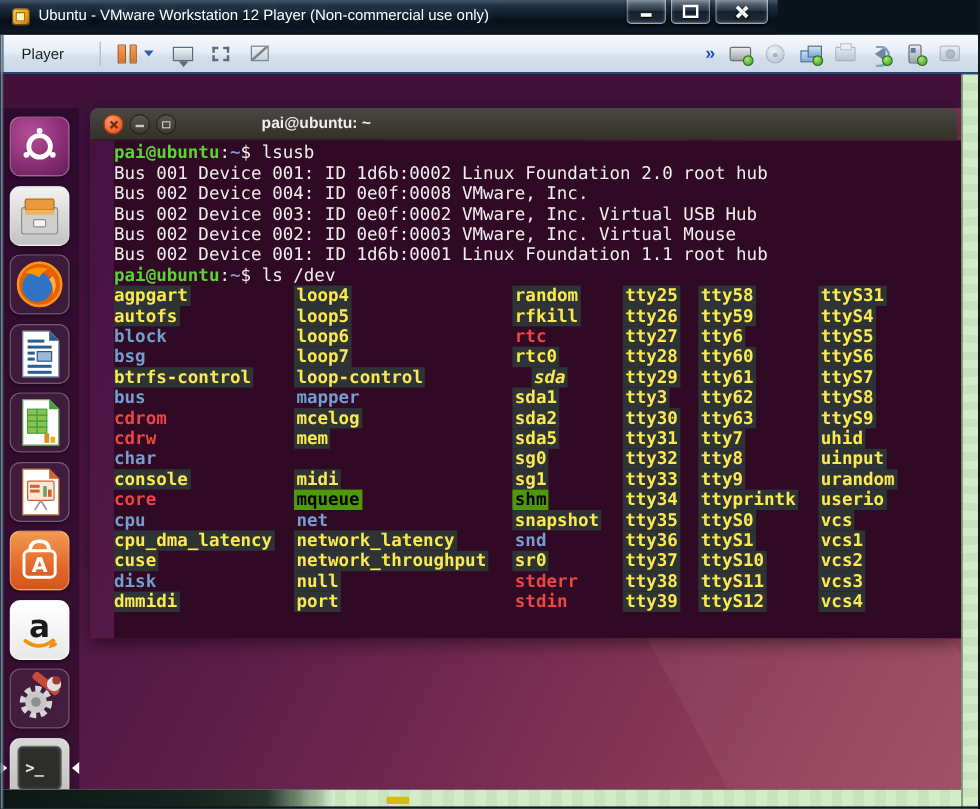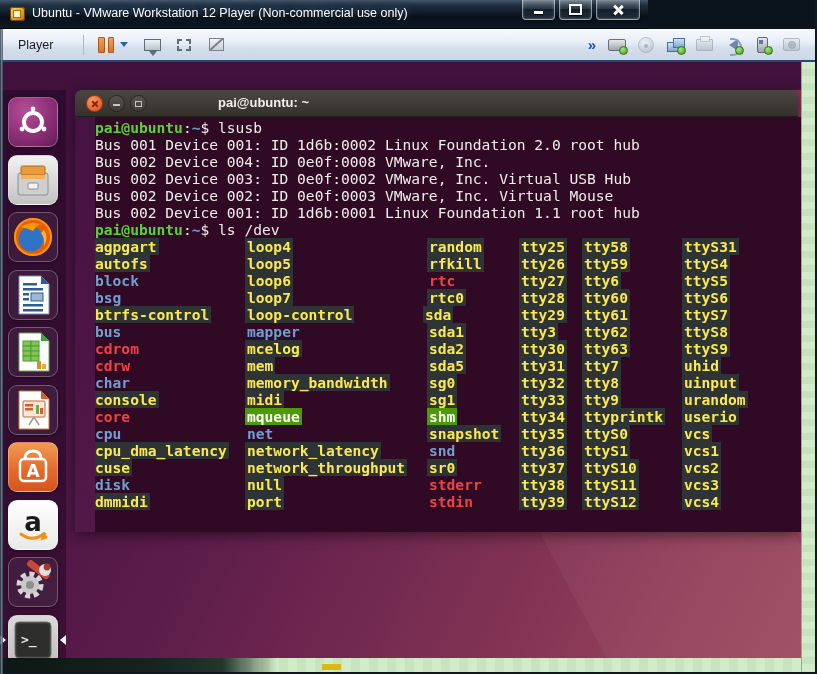--- a/index.html
+++ b/index.html
@@ -168,21 +168,21 @@
     font-family:"DejaVu Sans Mono","Liberation Mono",monospace;
     font-size:14.6px;line-height:17px;color:#f0eeec;
     padding:2px 0 0 0;box-sizing:border-box;overflow:hidden;margin-left:20px;
   }
   .tline{height:17px;white-space:pre;}
   .ls-row{position:relative;height:17px;}
   .ls-cell{position:absolute;top:0;height:17px;line-height:17px;font-weight:bold;padding:0 2px;}
   .c-d{color:#fce94f;background:#2e3436;}
   .c-r{color:#729fcf;}
   .c-l{color:#ef4444;}
-  .c-o{color:#ffffff;background:#4e9a06;}
+  .c-o{color:#000000;background:#4e9a06;}
   .p-user{color:#5bd335;font-weight:bold;}
   .p-path{color:#729fcf;font-weight:bold;}
   .scroll-thumb{position:absolute;right:2px;top:58px;width:7px;height:147px;border-radius:4px;background:#d4502a;box-shadow:0 0 2px rgba(0,0,0,.5);}
 
   
   .strip-right{position:absolute;left:801px;top:62px;width:14px;height:612px;
     background:repeating-linear-gradient(180deg,#d2ecc9 0 7px,#c6e3bd 7px 14px);
     border-left:1px solid #8fae88;box-sizing:border-box;}
   .strip-bottom{position:absolute;left:0;top:658px;width:801px;height:16px;
     background:repeating-linear-gradient(90deg,#d2ecc9 0 9px,#c7e4be 9px 18px);}
@@ -478,21 +478,21 @@
               <span class="ls-cell c-r" style="left: -2px;">bsg</span>
               <span class="ls-cell c-d" style="left: 150px;">loop7</span>
               <span class="ls-cell c-d" style="left: 332px;">rtc0</span>
               <span class="ls-cell c-d" style="left: 424px;">tty28</span>
               <span class="ls-cell c-d" style="left: 487px;">tty60</span>
               <span class="ls-cell c-d" style="left: 587px;">ttyS6</span>
             </div>
             <div class="ls-row">
               <span class="ls-cell c-d" style="left: -2px;">btrfs-control</span>
               <span class="ls-cell c-d" style="left: 150px;">loop-control</span>
-              <span class="ls-cell c-d" style="left: 328px;">sda</span>
+              <span class="ls-cell c-d" style="left: 348px; font-style: italic;">sda</span>
               <span class="ls-cell c-d" style="left: 424px;">tty29</span>
               <span class="ls-cell c-d" style="left: 487px;">tty61</span>
               <span class="ls-cell c-d" style="left: 587px;">ttyS7</span>
             </div>
             <div class="ls-row">
               <span class="ls-cell c-r" style="left: -2px;">bus</span>
               <span class="ls-cell c-r" style="left: 150px;">mapper</span>
               <span class="ls-cell c-d" style="left: 332px;">sda1</span>
               <span class="ls-cell c-d" style="left: 424px;">tty3</span>
               <span class="ls-cell c-d" style="left: 487px;">tty62</span>
@@ -509,21 +509,20 @@
             <div class="ls-row">
               <span class="ls-cell c-l" style="left: -2px;">cdrw</span>
               <span class="ls-cell c-d" style="left: 150px;">mem</span>
               <span class="ls-cell c-d" style="left: 332px;">sda5</span>
               <span class="ls-cell c-d" style="left: 424px;">tty31</span>
               <span class="ls-cell c-d" style="left: 487px;">tty7</span>
               <span class="ls-cell c-d" style="left: 587px;">uhid</span>
             </div>
             <div class="ls-row">
               <span class="ls-cell c-r" style="left: -2px;">char</span>
-              <span class="ls-cell c-d" style="left: 150px;">memory_bandwidth</span>
               <span class="ls-cell c-d" style="left: 332px;">sg0</span>
               <span class="ls-cell c-d" style="left: 424px;">tty32</span>
               <span class="ls-cell c-d" style="left: 487px;">tty8</span>
               <span class="ls-cell c-d" style="left: 587px;">uinput</span>
             </div>
             <div class="ls-row">
               <span class="ls-cell c-d" style="left: -2px;">console</span>
               <span class="ls-cell c-d" style="left: 150px;">midi</span>
               <span class="ls-cell c-d" style="left: 332px;">sg1</span>
               <span class="ls-cell c-d" style="left: 424px;">tty33</span>

